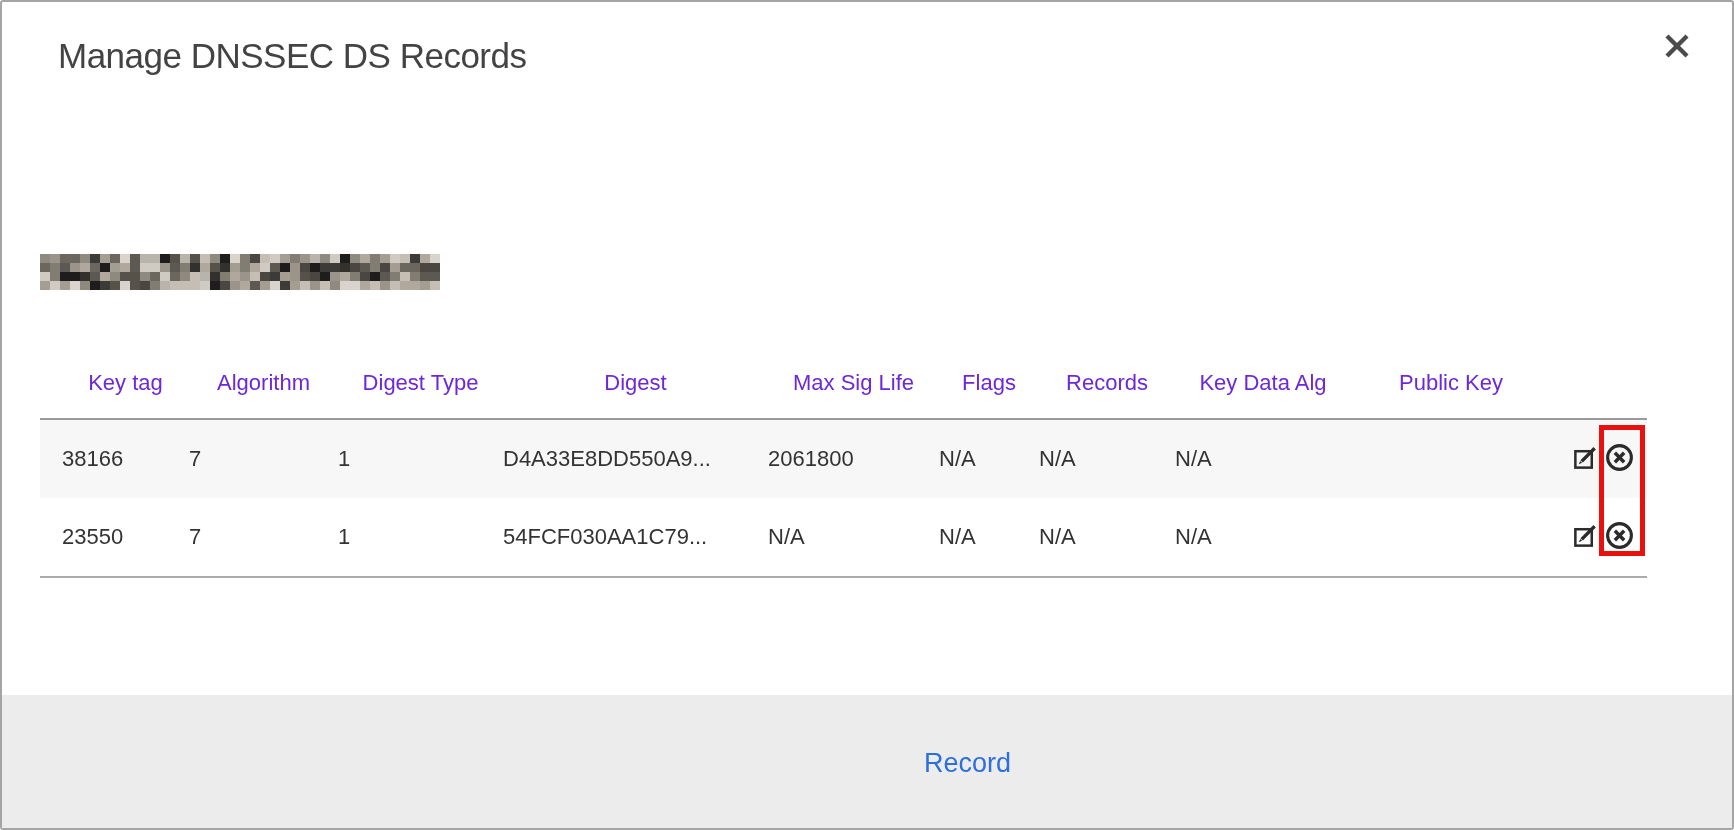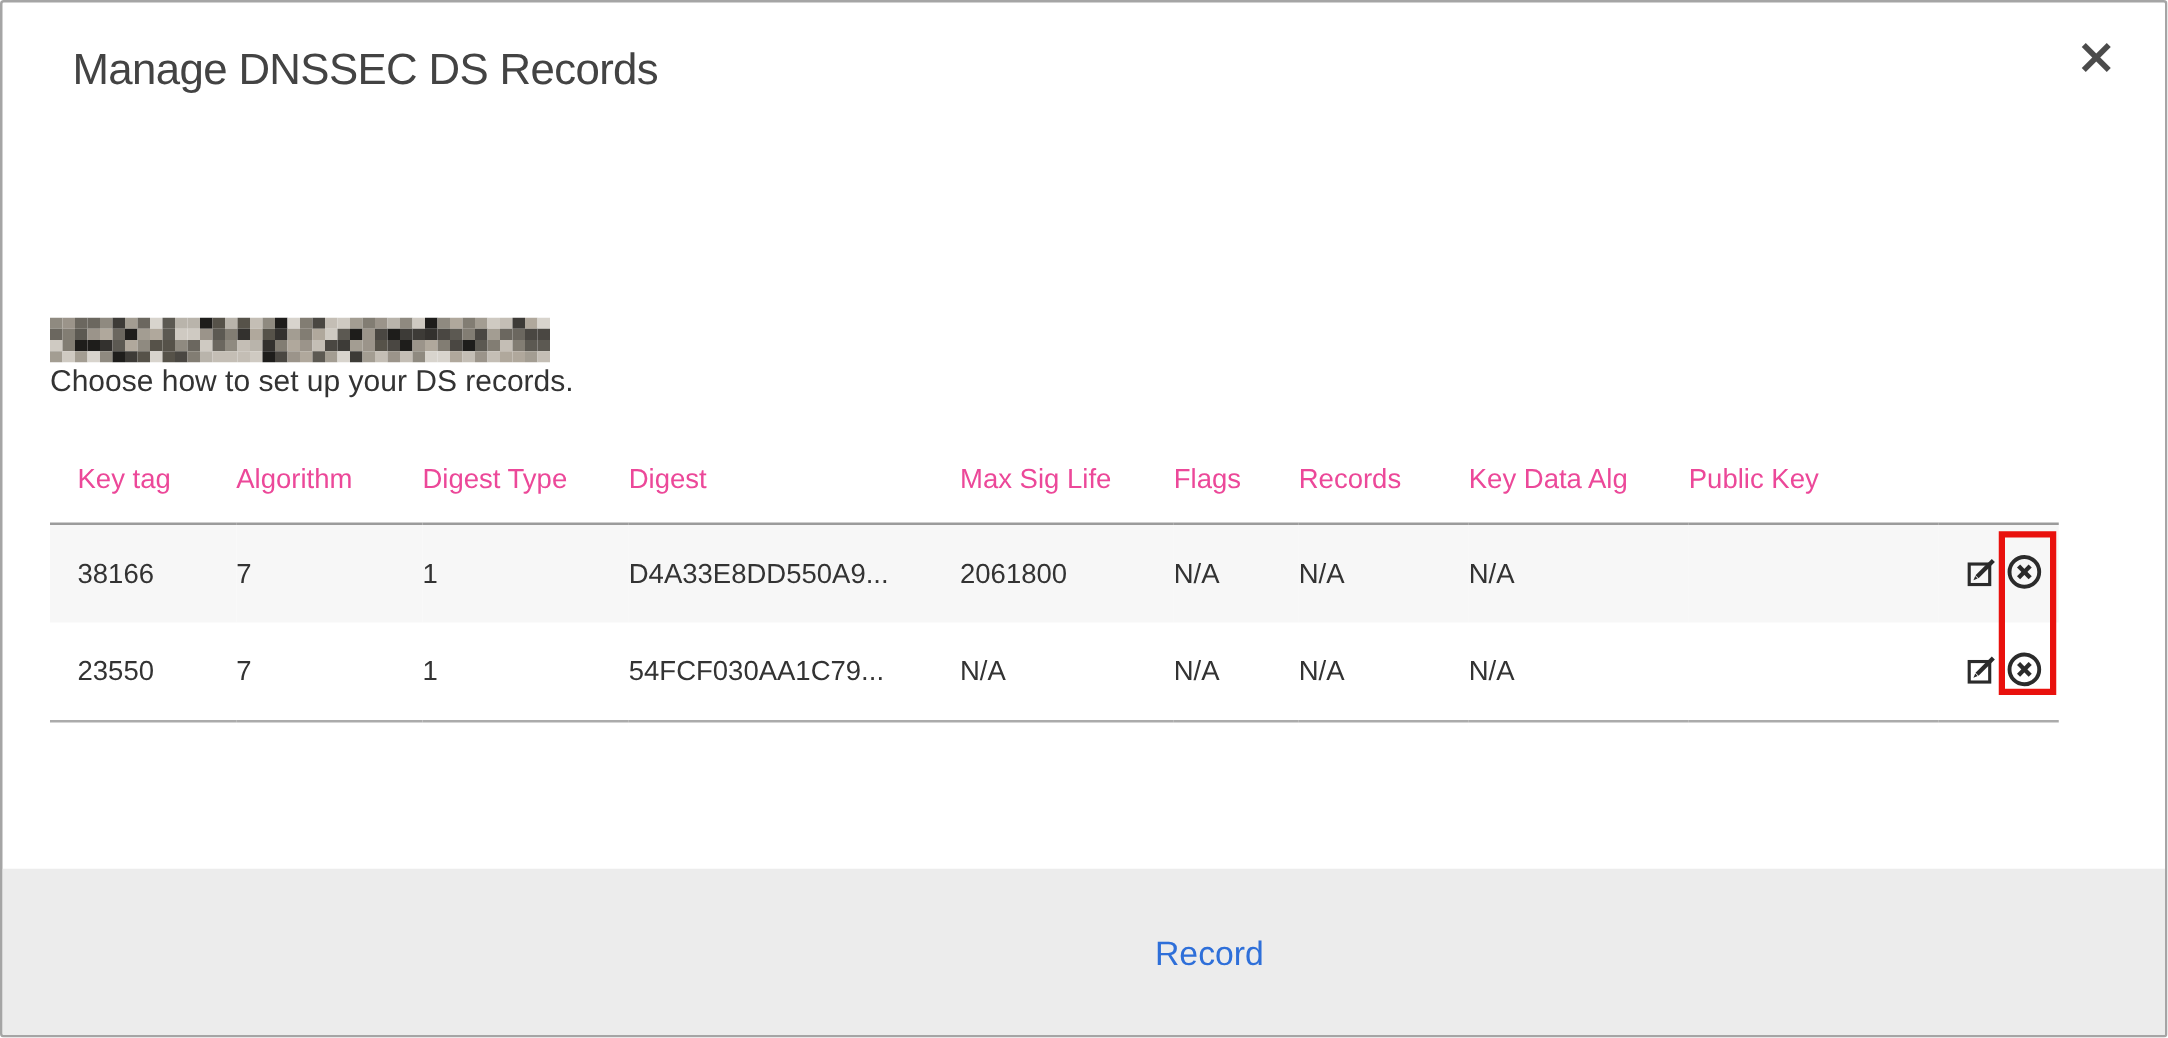--- a/index.html
+++ b/index.html
@@ -35,21 +35,21 @@
     position:absolute; left:38px; top:289px;
     font-size:24px; color:var(--text_dark,#333); line-height:30px;
   }
 
   table.ds-table {
     position:absolute; left:38px; top:350px; width:1607px;
     border-collapse:collapse; table-layout:fixed;
     font-size:22px; color:var(--text_dark,#333);
   }
   .ds-table th {
-    text-align:left; font-weight:400; color:#ec4899;
+    text-align:center; font-weight:400; color:#6d28d9;
     padding:18px 0 22px 0; line-height:26px;
     border-bottom:2px solid var(--border_gray,#9b9b9b);
   }
   .ds-table td { padding:22px 0; line-height:26px; }
   .ds-table th:first-child, .ds-table td:first-child { padding-left:22px; }
   .ds-table tbody tr.row-odd td { background:var(--row_alt_bg,#f7f7f7); }
   .ds-table tbody tr:last-child td { border-bottom:2px solid #ababab; }
   .actions-cell { text-align:right; }
   .actions-inner { display:flex; justify-content:flex-end; align-items:center; gap:5px; padding-right:12px; }
   .icon-btn { background:none; border:none; cursor:pointer; padding:0; display:inline-flex; align-items:center; }
@@ -256,21 +256,20 @@
       <span style="background: rgb(176, 168, 156);"></span>
       <span style="background: rgb(196, 190, 181);"></span>
       <span style="background: rgb(155, 148, 138);"></span>
       <span style="background: rgb(196, 190, 181);"></span>
       <span style="background: rgb(176, 168, 156);"></span>
       <span style="background: rgb(176, 168, 156);"></span>
       <span style="background: rgb(163, 157, 146);"></span>
       <span style="background: rgb(196, 190, 181);"></span>
     </div>
 
-  <div class="subtitle">Choose how to set up your DS records.</div>
 
   <table class="ds-table">
     <colgroup>
       <col style="width:149px">
         <col style="width:149px">
         <col style="width:165px">
       <col style="width:265px">
         <col style="width:171px">
         <col style="width:100px">
       <col style="width:136px">

